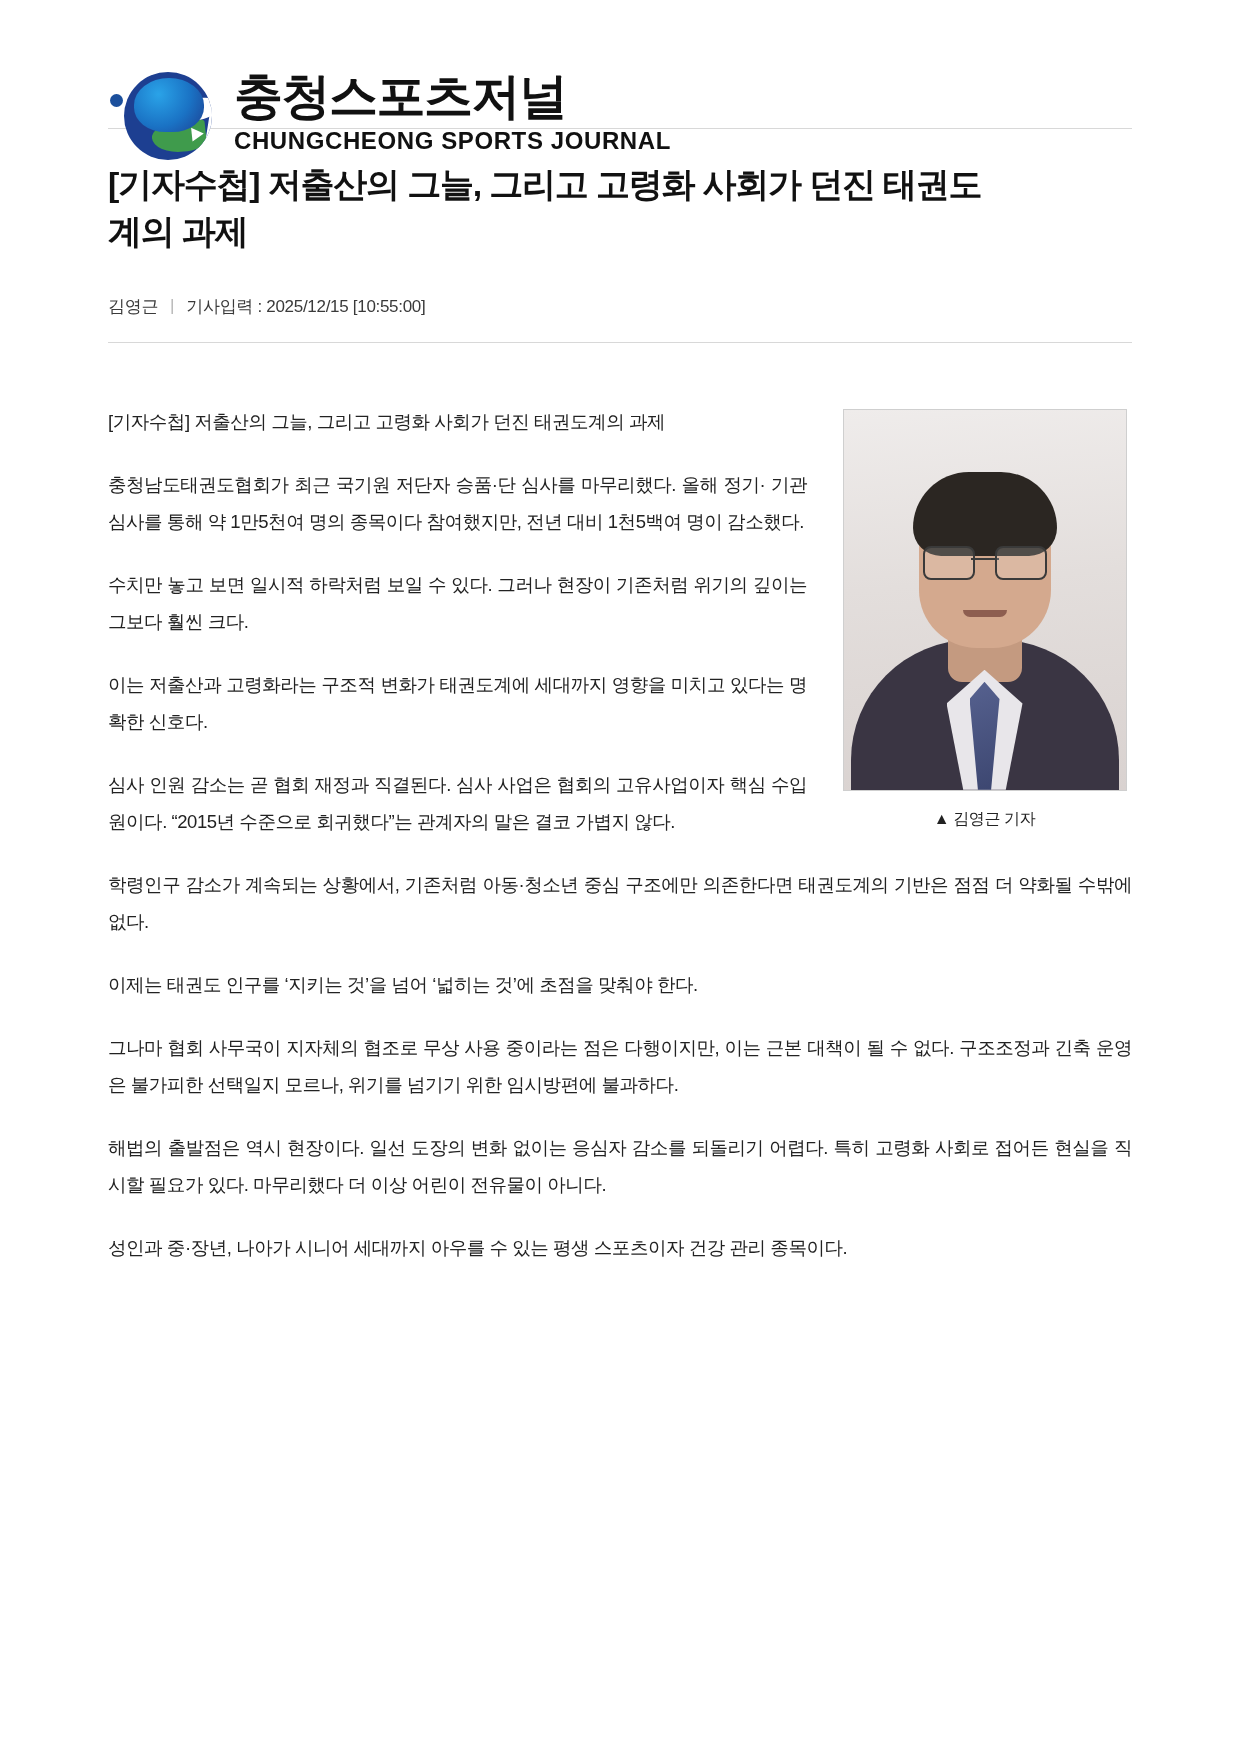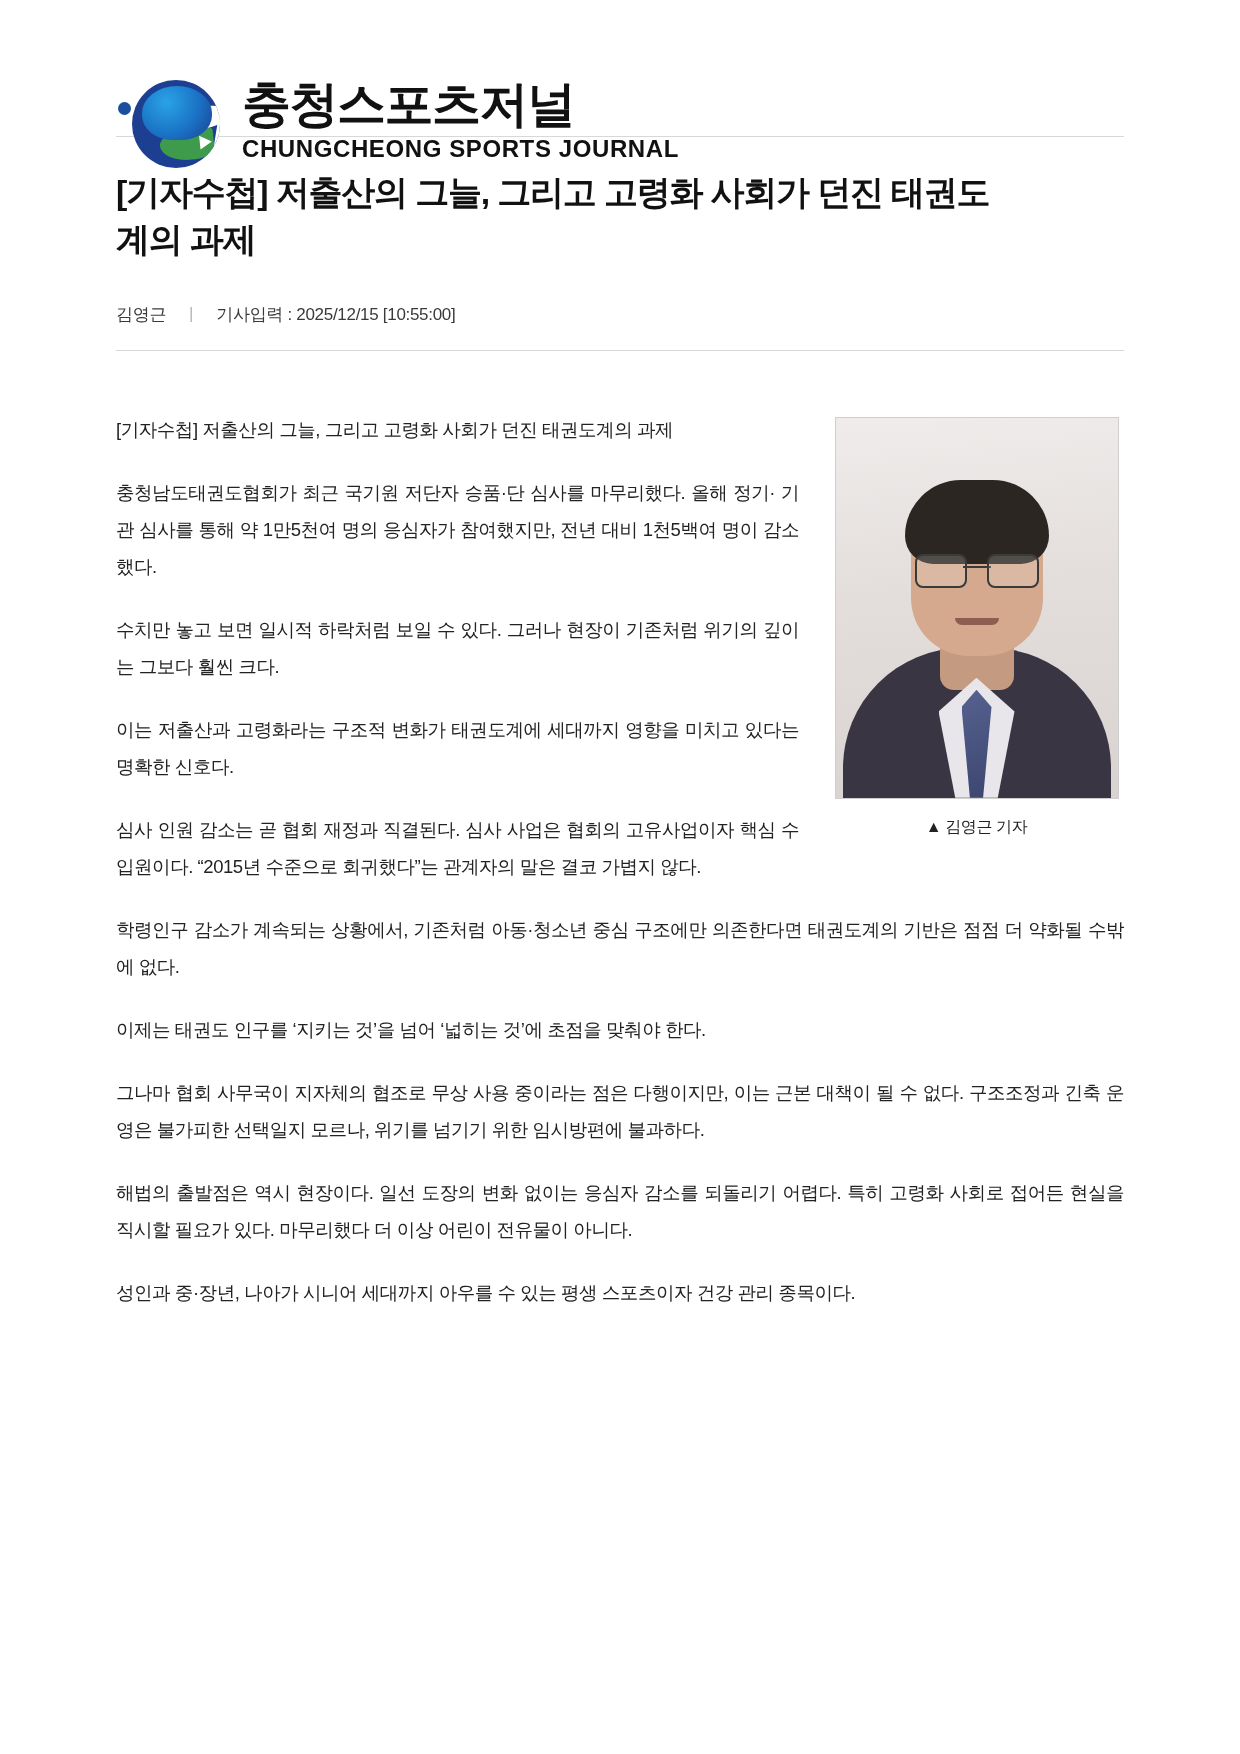--- a/index.html
+++ b/index.html
@@ -13,21 +13,21 @@
     height: 1754px;
     font-family: "Liberation Sans", "DejaVu Sans", sans-serif;
     color: #1a1a1a;
     -webkit-font-smoothing: antialiased;
   }
 
   .page {
     width: 1240px;
     height: 1754px;
     box-sizing: border-box;
-    padding: 8px;
+    padding: 0;
     position: relative;
     overflow: hidden;
   }
 
   
   .masthead {
     padding: 112px 0 0 108px;
     display: flex;
     align-items: center;
     gap: 18px;
@@ -155,21 +155,21 @@
   }
 
   
   .byline {
     margin: 40px 108px 0 108px;
     font-size: 17px;
     color: #3a3a3a;
     letter-spacing: -0.3px;
     display: flex;
     align-items: center;
-    gap: 23px;
+    gap: 12px;
   }
   .byline .sep {
     color: #b5b5b5;
     font-weight: 300;
   }
 
   
   .article {
     margin: 60px 108px 0 108px;
     font-size: 18.5px;
@@ -358,21 +358,21 @@
           <span class="lens l"></span>
           <span class="bridge"></span>
           <span class="lens r"></span>
         </span>
         <span class="mouth"></span>
       </div>
       <figcaption class="caption">▲ 김영근 기자</figcaption>
     </figure>
 
     <p>[기자수첩] 저출산의 그늘, 그리고 고령화 사회가 던진 태권도계의 과제</p>
-    <p>충청남도태권도협회가 최근 국기원 저단자 승품·단 심사를 마무리했다. 올해 정기· 기관 심사를 통해 약 1만5천여 명의 응심자가 참여했지만, 전년 대비 1천5백여 명이 감소했다.</p>
+    <p>충청남도태권도협회가 최근 국기원 저단자 승품·단 심사를 마무리했다. 올해 정기· 기관 심사를 통해 약 1만5천여 명의 종목이다 참여했지만, 전년 대비 1천5백여 명이 감소했다.</p>
     <p>수치만 놓고 보면 일시적 하락처럼 보일 수 있다. 그러나 현장이 기존처럼 위기의 깊이는 그보다 훨씬 크다.</p>
     <p>이는 저출산과 고령화라는 구조적 변화가 태권도계에 세대까지 영향을 미치고 있다는 명확한 신호다.</p>
     <p>심사 인원 감소는 곧 협회 재정과 직결된다. 심사 사업은 협회의 고유사업이자 핵심 수입원이다. “2015년 수준으로 회귀했다”는 관계자의 말은 결코 가볍지 않다.</p>
     <p>학령인구 감소가 계속되는 상황에서, 기존처럼 아동·청소년 중심 구조에만 의존한다면 태권도계의 기반은 점점 더 약화될 수밖에 없다.</p>
     <p>이제는 태권도 인구를 ‘지키는 것’을 넘어 ‘넓히는 것’에 초점을 맞춰야 한다.</p>
     <p>그나마 협회 사무국이 지자체의 협조로 무상 사용 중이라는 점은 다행이지만, 이는 근본 대책이 될 수 없다. 구조조정과 긴축 운영은 불가피한 선택일지 모르나, 위기를 넘기기 위한 임시방편에 불과하다.</p>
     <p>해법의 출발점은 역시 현장이다. 일선 도장의 변화 없이는 응심자 감소를 되돌리기 어렵다. 특히 고령화 사회로 접어든 현실을 직시할 필요가 있다. 마무리했다 더 이상 어린이 전유물이 아니다.</p>
     <p>성인과 중·장년, 나아가 시니어 세대까지 아우를 수 있는 평생 스포츠이자 건강 관리 종목이다.</p>
 
   </article>

